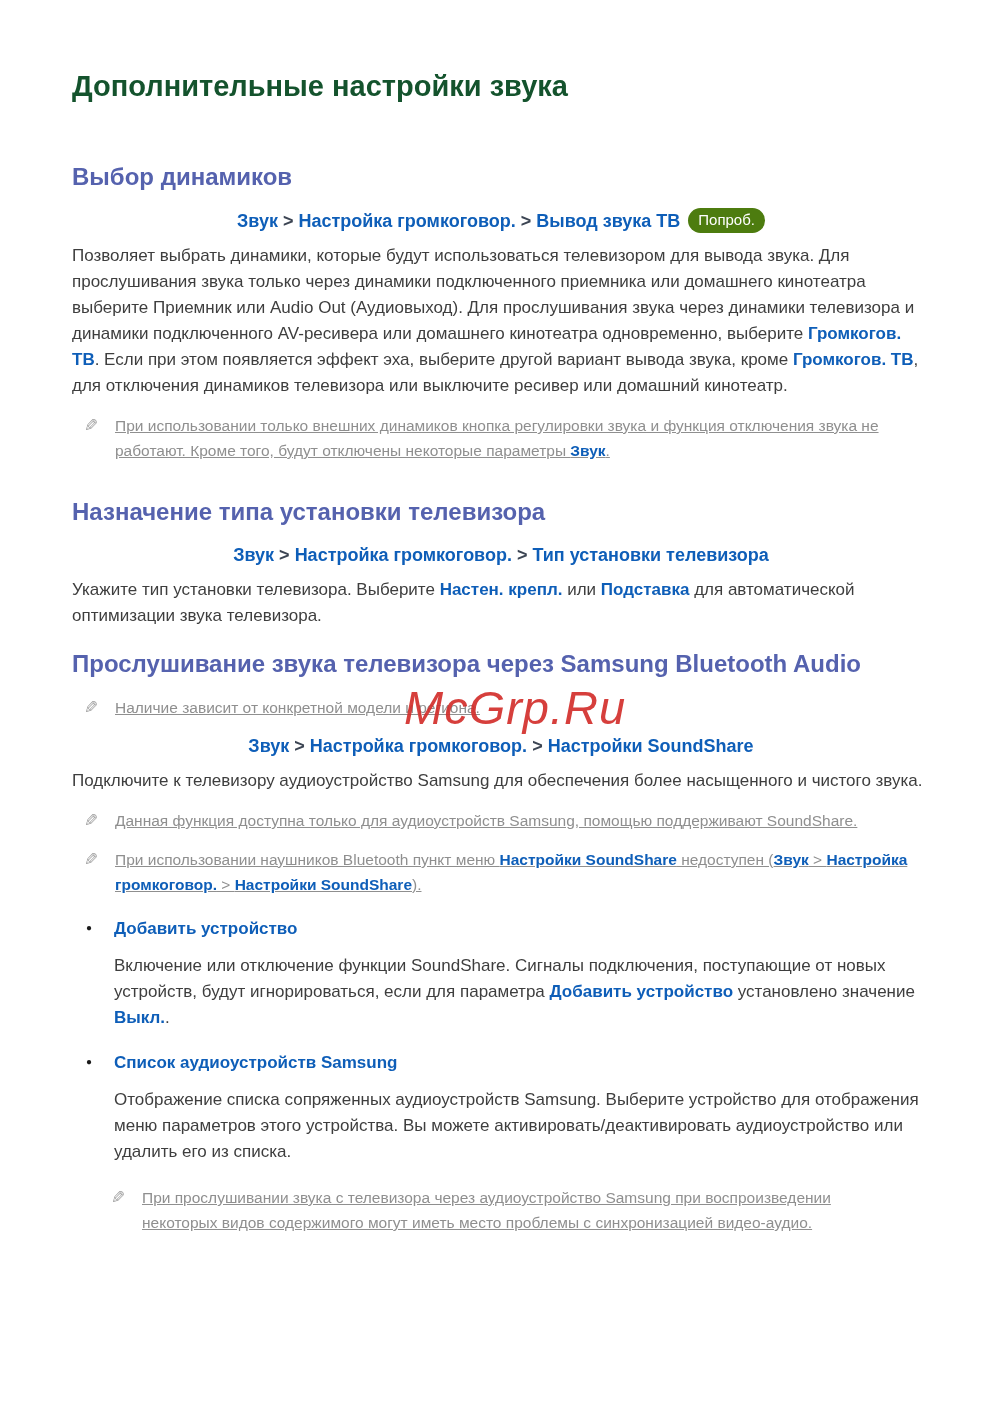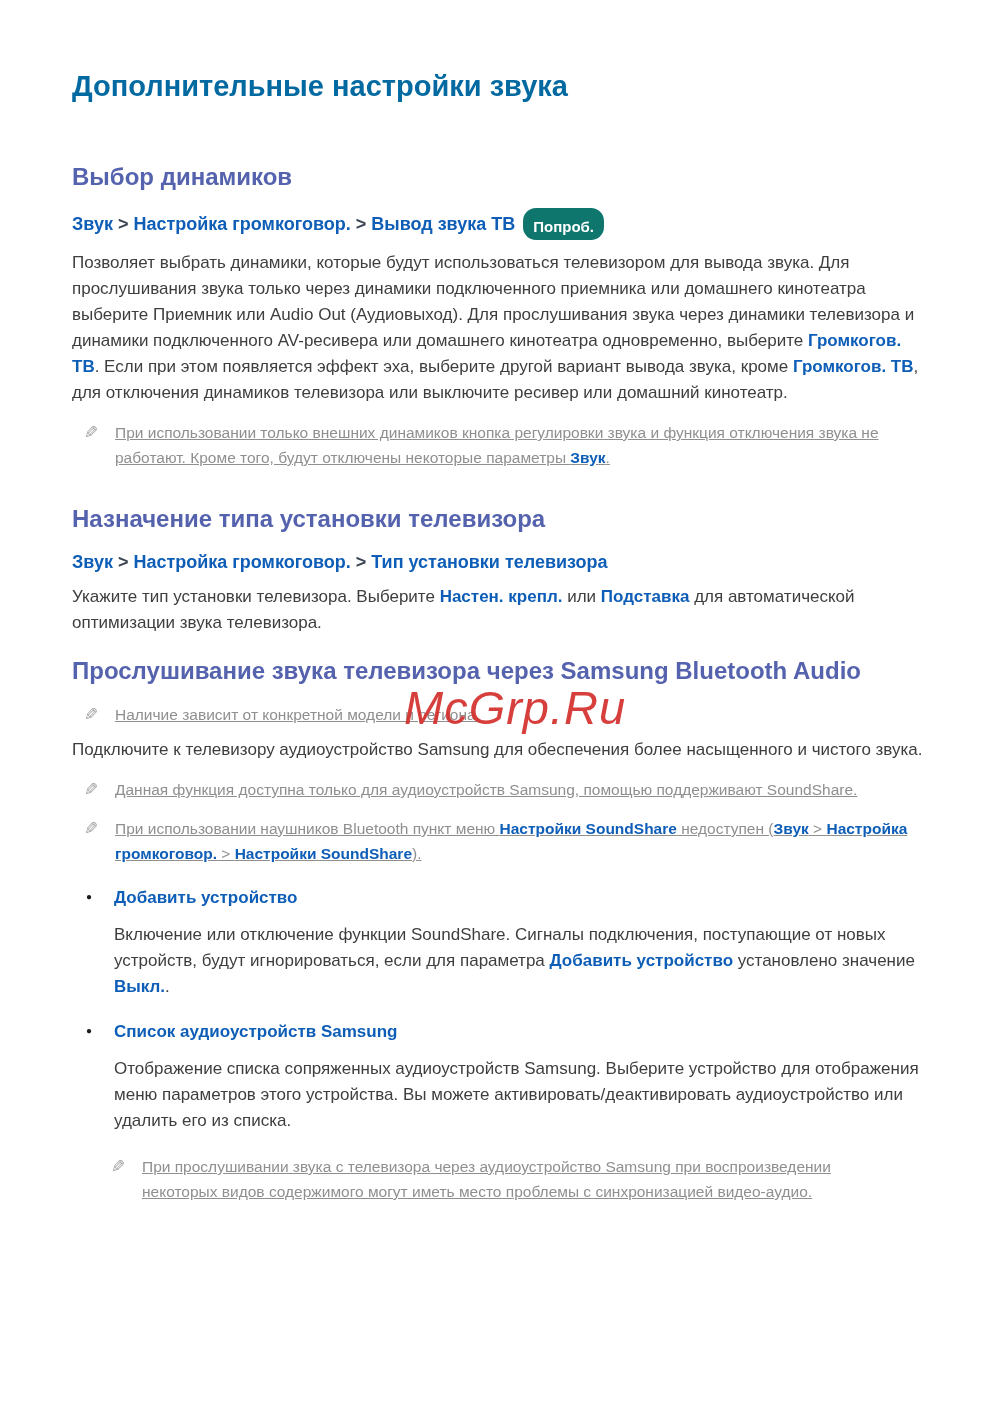--- a/index.html
+++ b/index.html
@@ -9,46 +9,46 @@
     margin:0 auto;
     background:#ffffff;
     font-family:"Liberation Sans","DejaVu Sans",sans-serif;
     box-sizing:border-box;
     padding:68px 70px 0 72px;
     overflow:hidden;
   }
   h1.page-title{
     margin:0;
     font-size:29px;line-height:36px;font-weight:bold;
-    color:#0369a1;
+    color:#14532d;
   }
   .section{margin:0;}
   .section.s1{margin-top:58px;}
   .section.s2{margin-top:34px;}
   .section.s3{margin-top:20px;}
   h2.section-heading{
     margin:0;
     font-size:24px;line-height:30px;font-weight:bold;
     color:#5562ae;
   }
   .breadcrumb{
     margin-top:16px;
     font-size:18px;font-weight:bold;line-height:24px;
     color:#0e5eb8;
-    display:flex;align-items:center;flex-wrap:wrap;
+    display:flex;align-items:center;flex-wrap:wrap;justify-content:center;
   }
   .crumb-item{color:#0e5eb8;}
   .crumb-sep{color:#3c4553;white-space:pre;}
   .crumb-badge{
     display:inline-block;
     margin-left:8px;
-    background:#0f766e;
+    background:#4d7c0f;
     color:#ffffff;
-    font-size:15px;font-weight:bold;line-height:20px;
-    padding:9px 10px 3px 10px;
+    font-size:15px;font-weight:normal;line-height:20px;
+    padding:2px 10px 3px 10px;
     border-radius:13px;
   }
   p.body{
     margin:10px 0 0 0;
     font-size:17px;line-height:26px;
     color:#3e3e3e;
     max-width:860px;
   }
   .hl{color:#0e5eb8;font-weight:bold;}
   .note{
@@ -132,20 +132,23 @@
     </div>
     <p class="body"><span>Укажите тип установки телевизора. Выберите </span><span class="hl">Настен. крепл.</span><span> или </span><span class="hl">Подставка</span><span> для автоматической оптимизации звука телевизора.</span></p>
   </div>
 
   <div class="section s3">
     <h2 class="section-heading">Прослушивание звука телевизора через Samsung Bluetooth Audio</h2>
     <div class="note" style="margin-top:16px;">
       <span class="note-icon">✎</span>
       <p class="note-text"><span>Наличие зависит от конкретной модели и региона.</span></p>
     </div>
+    <div class="breadcrumb" style="margin-top:14px;">
+      <span style="display:inline"><span class="crumb-item">Звук</span><span class="crumb-sep"> &gt; </span><span class="crumb-item">Настройка громкоговор.</span><span class="crumb-sep"> &gt; </span><span class="crumb-item">Настройки SoundShare</span></span>
+    </div>
     <p class="body">Подключите к телевизору аудиоустройство Samsung для обеспечения более насыщенного и чистого звука.</p>
     <div class="note">
       <span class="note-icon">✎</span>
       <p class="note-text"><span>Данная функция доступна только для аудиоустройств Samsung, помощью поддерживают SoundShare.</span></p>
     </div>
     <div class="note">
       <span class="note-icon">✎</span>
       <p class="note-text"><span>При использовании наушников Bluetooth пункт меню </span><span class="hl">Настройки SoundShare</span><span> недоступен (</span><span class="hl">Звук</span><span> &gt; </span><span class="hl">Настройка громкоговор.</span><span> &gt; </span><span class="hl">Настройки SoundShare</span><span>).</span></p>
     </div>
 

